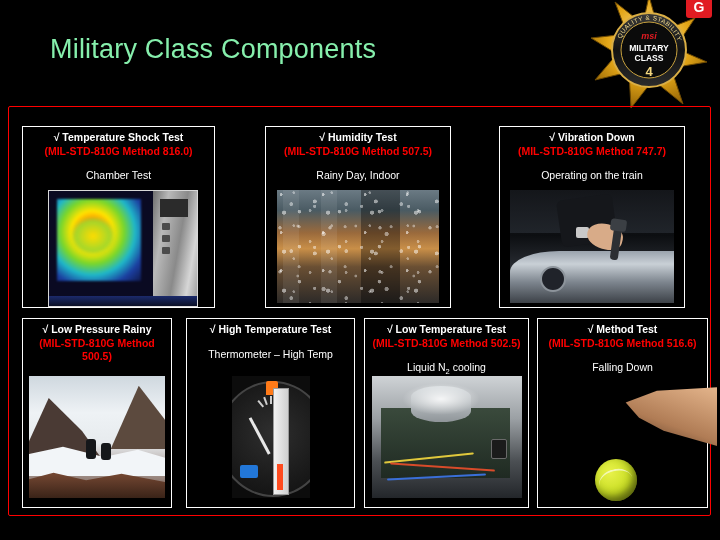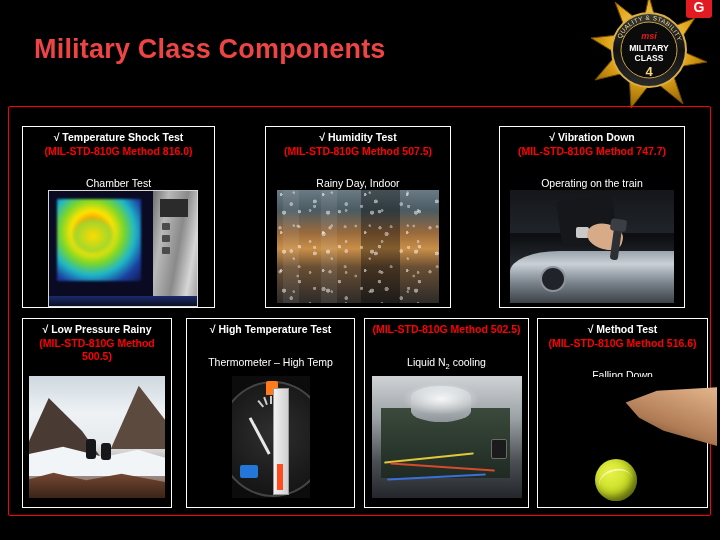--- a/index.html
+++ b/index.html
@@ -1,22 +1,22 @@
 <!DOCTYPE html>
 <html><head>
 <meta charset="utf-8">
 <style>
   html,body{margin:0;padding:0;background:#000;}
   body{width:720px;height:540px;overflow:hidden;font-family:"Liberation Sans",sans-serif;}
   .slide{position:relative;width:720px;height:540px;background:#000;}
 
   
   .title{
-    position:absolute;left:34px;top:34px;
-    font-size:27px;font-weight:bold;color:#ef4444;
+    position:absolute;left:50px;top:34px;
+    font-size:27px;font-weight:normal;color:#86efac;
     letter-spacing:0.2px;
   }
 
   
   .badge{position:absolute;right:8px;top:-6px;width:126px;height:118px;}
 
   
   .frame{
     position:absolute;left:8px;top:106px;width:703px;height:410px;
     border:1.6px solid #ff0000;border-radius:2px;
@@ -25,21 +25,21 @@
 
   
   .card{
     position:absolute;box-sizing:border-box;
     border:1px solid #ffffff;background:#000;
     padding:4px 3px 5px 3px;
   }
   .card .hdr{color:#ffffff;text-align:center;line-height:13.5px;}
   .card .l1{font-size:10.5px;font-weight:bold;}
   .card .l2{font-size:10.5px;font-weight:bold;color:#ff0000;}
-  .card .l3{font-size:10.5px;font-weight:normal;color:#ffffff;margin-top:19px;}
+  .card .l3{font-size:10.5px;font-weight:normal;color:#ffffff;margin-top:11px;}
   .card .l3 sub{font-size:7.5px;}
 
   .photo{position:absolute;overflow:hidden;background:#111;border:1px solid #d8d8d8;}
   .photo.noborder{border:none;}
 
   
   #c1{left:22px;top:126px;width:193px;height:182px;}
   #c2{left:265px;top:126px;width:186px;height:182px;}
   #c3{left:499px;top:126px;width:186px;height:182px;}
   
@@ -293,20 +293,21 @@
       <div class="orange"></div>
       <div class="thermo">
           <i></i>
         </div>
       <div class="chip"></div>
     </div>
   </div>
 
   <div class="card" id="c6">
     <div class="hdr">
+      <div class="l1">√ Low Temperature Test</div>
       <div class="l2">(MIL-STD-810G Method 502.5)</div>
       <div class="l3">
         <span>Liquid N</span><sub>2</sub><span> cooling</span>
       </div>
     </div>
   </div>
   <div class="photo noborder" id="p6">
     <div class="elec">
       <div class="board"></div>
       <div class="pot"></div>

